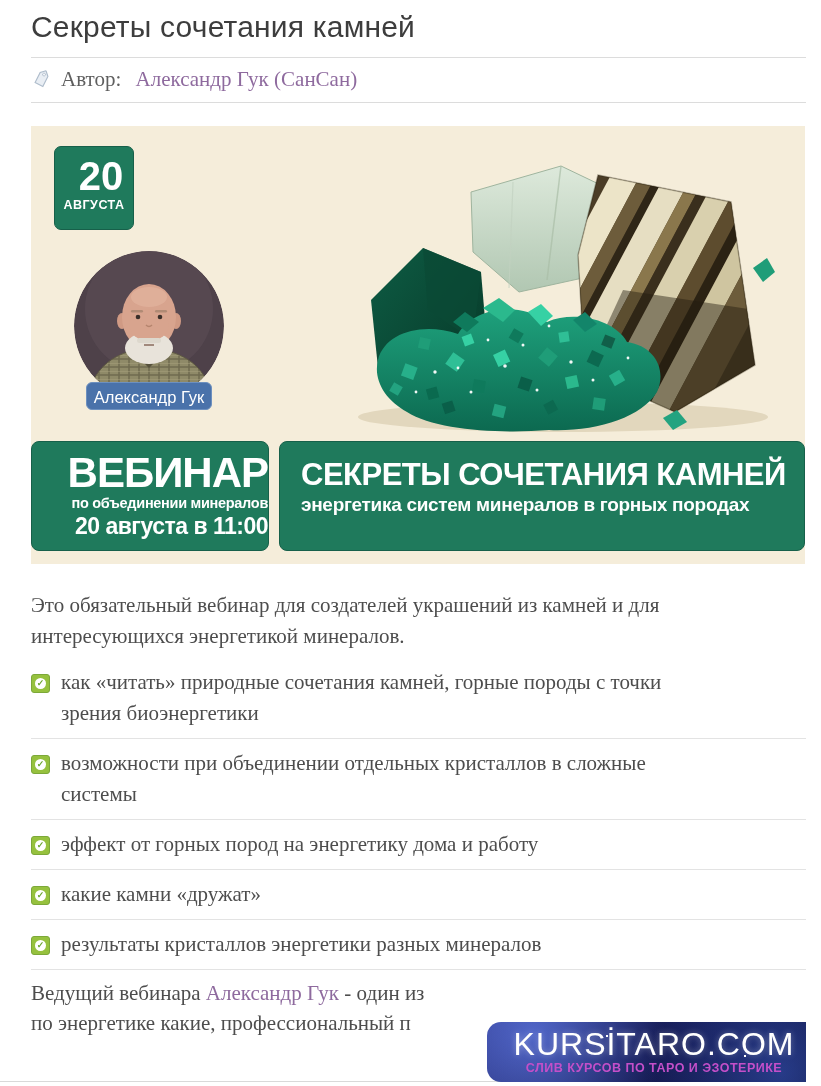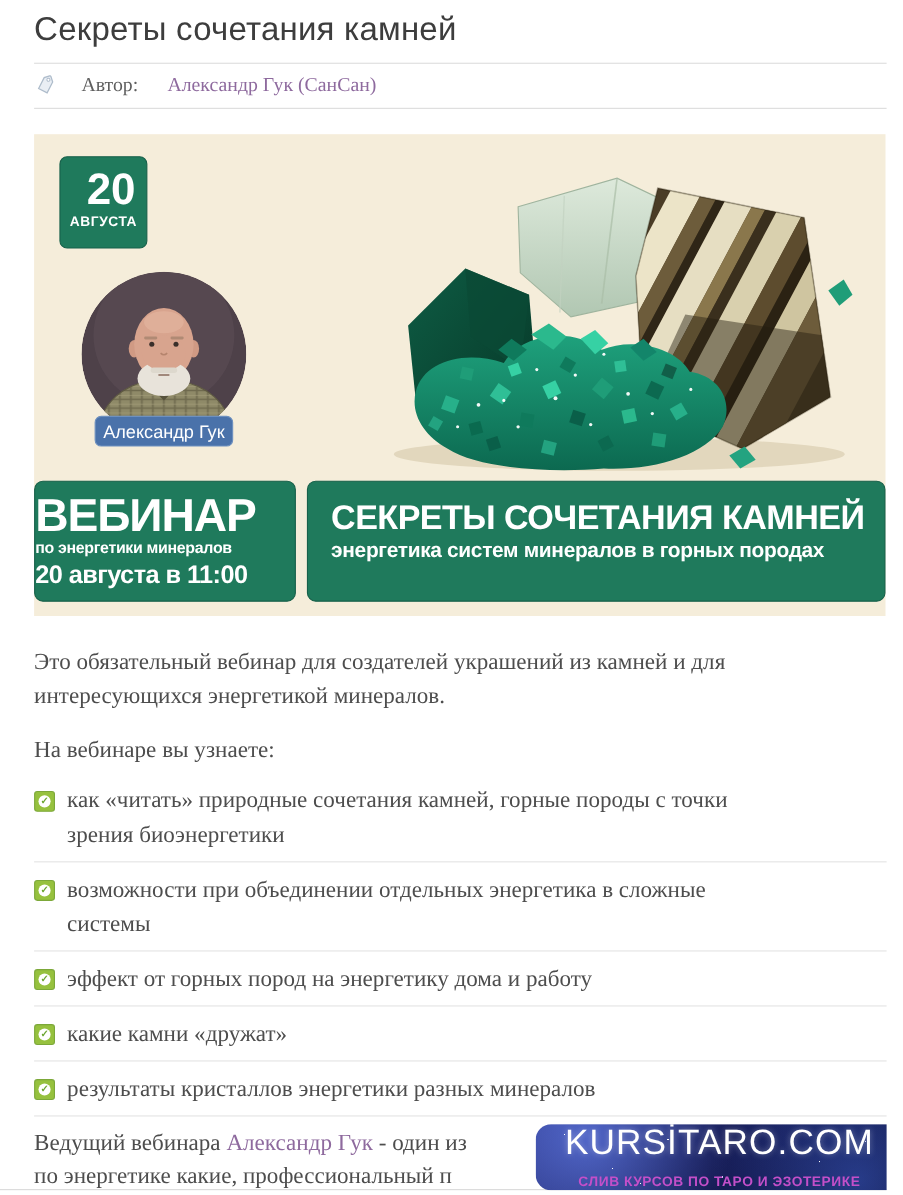--- a/index.html
+++ b/index.html
@@ -4,43 +4,43 @@
 <style>
   html,body{margin:0;padding:0;}
   .page{position:relative;width:806px;height:1086px;overflow:hidden;background:#fff;
         font-family:"Liberation Serif",serif;color:#4d4d4d;}
   .content{position:relative;padding:0 6px 0 31px;}
 
   
   .title{font-family:"Liberation Sans",sans-serif;font-weight:400;font-size:30px;
          line-height:36px;color:#3d3d3d;letter-spacing:.2px;margin:9px 0 12px;}
   .rule{border:none;border-top:1px solid #dcdcdc;margin:0;width:784px;}
-  .author-row{display:flex;align-items:center;gap:22px;padding:9px 0 10px;
-              font-size:18px;color:#5f5f5f;}
+  .author-row{display:flex;align-items:center;gap:9px;padding:9px 0 10px;
+              font-size:21px;color:#5f5f5f;}
   .author-row .pre{white-space:pre-wrap;}
   a.link{color:#8e6a9e;text-decoration:none;cursor:pointer;}
 
   
   .banner{position:relative;margin-top:23px;width:774px;height:438px;background:#f5edda;}
   .date-badge{position:absolute;left:23px;top:20px;width:80px;height:84px;background:#1f7a5c;
               border:1px solid #17604a;border-radius:7px;color:#fff;text-align:center;
               font-family:"Liberation Sans",sans-serif;font-weight:bold;box-sizing:border-box;}
   .date-day{font-size:40px;line-height:44px;margin-top:7px;margin-left:14px;}
   .date-month{font-size:12.5px;line-height:14px;letter-spacing:.5px;}
   .avatar{position:absolute;left:43px;top:125px;width:150px;height:150px;border-radius:50%;
           overflow:hidden;}
   .name-label{position:absolute;left:55px;top:256px;width:126px;height:28px;background:#4a72aa;
               border:1px solid #6d90bf;border-radius:6px;color:#fff;text-align:center;
               font-family:"Liberation Sans",sans-serif;font-size:16.5px;line-height:28px;
               box-sizing:border-box;}
   .mineral{position:absolute;left:292px;top:14px;}
   .gblock{position:absolute;top:315px;height:110px;background:#1f7a5c;border:1px solid #17604a;
           border-radius:8px;color:#fff;font-family:"Liberation Sans",sans-serif;font-weight:bold;
           box-sizing:border-box;}
-  .gblock.left{left:0;width:238px;text-align:left;padding-top:9px;}
+  .gblock.left{left:0;width:238px;text-align:right;padding-top:9px;}
   .gblock.right{left:248px;width:526px;padding:15px 0 0 21px;}
   .wb-title{font-size:42px;line-height:44px;letter-spacing:-1px;}
   .wb-sub{font-size:14.5px;line-height:17px;letter-spacing:-.3px;}
   .wb-dt{font-size:23px;line-height:29px;letter-spacing:-.5px;}
   .tb-title{font-size:31px;line-height:36px;letter-spacing:-.5px;}
   .tb-sub{font-size:19px;line-height:24px;letter-spacing:-.3px;}
 
   
   .para{font-size:21px;line-height:31px;max-width:700px;margin:26px 0 0;}
   .list-heading{font-size:21px;line-height:31px;margin:18px 0 0;}
@@ -52,21 +52,21 @@
          justify-content:center;box-sizing:content-box;}
   .check-inner{width:11px;height:11px;background:#fff;border-radius:50%;color:#6aa52f;
                font-size:9px;line-height:11px;text-align:center;
                font-family:"Liberation Sans",sans-serif;font-weight:bold;}
   .footer-para{font-size:21px;line-height:30px;margin:8px 0 0;}
   .footer-para .pre{white-space:pre-wrap;}
 
   
   .watermark{position:absolute;left:487px;top:1022px;width:334px;height:60px;border-radius:14px;
              overflow:hidden;display:flex;flex-direction:column;align-items:center;
-             justify-content:space-between;
+             justify-content:center;
              background-image:
                radial-gradient(1px 1px at 26px 9px,#fff 50%,transparent 55%),
                radial-gradient(1px 1px at 70px 40px,#fff 50%,transparent 55%),
                radial-gradient(1.5px 1.5px at 120px 14px,#fff 50%,transparent 55%),
                radial-gradient(1px 1px at 170px 48px,#cfd6ff 50%,transparent 55%),
                radial-gradient(1px 1px at 215px 10px,#fff 50%,transparent 55%),
                radial-gradient(1.5px 1.5px at 258px 34px,#fff 50%,transparent 55%),
                radial-gradient(1px 1px at 300px 16px,#cfd6ff 50%,transparent 55%),
                radial-gradient(1px 1px at 95px 54px,#fff 50%,transparent 55%),
                radial-gradient(circle at 14% 20%,rgba(110,140,255,.6),rgba(110,140,255,0) 45%),
@@ -230,46 +230,45 @@
             <circle cx="305" cy="218" r="1.4"></circle>
               <circle cx="226" cy="186" r="1.4"></circle>
           </g>
           <polygon points="430,128 444,118 452,132 440,142" fill="#1f9d78"></polygon>
           <polygon points="340,278 354,270 364,282 350,290" fill="#23a380"></polygon>
         </svg>
       </div>
 
       <div class="gblock left">
         <div class="wb-title">ВЕБИНАР</div>
-        <div class="wb-sub">по энергетики минералов</div>
+        <div class="wb-sub">по объединении минералов</div>
         <div class="wb-dt">20 августа в 11:00</div>
       </div>
 
       <div class="gblock right">
         <div class="tb-title">СЕКРЕТЫ СОЧЕТАНИЯ КАМНЕЙ</div>
         <div class="tb-sub">энергетика систем минералов в горных породах</div>
       </div>
     </div>
 
     <p class="para">Это обязательный вебинар для создателей украшений из камней и для интересующихся энергетикой минералов.</p>
 
-    <p class="list-heading">На вебинаре вы узнаете:</p>
 
     <ul class="check-list">
       <li>
         <span class="check">
             <span class="check-inner">✓</span>
           </span>
         <span class="txt">как «читать» природные сочетания камней, горные породы с точки зрения биоэнергетики</span>
       </li>
       <li>
         <span class="check">
             <span class="check-inner">✓</span>
           </span>
-        <span class="txt">возможности при объединении отдельных энергетика в сложные системы</span>
+        <span class="txt">возможности при объединении отдельных кристаллов в сложные системы</span>
       </li>
       <li>
         <span class="check">
             <span class="check-inner">✓</span>
           </span>
         <span class="txt">эффект от горных пород на энергетику дома и работу</span>
       </li>
       <li>
         <span class="check">
             <span class="check-inner">✓</span>

